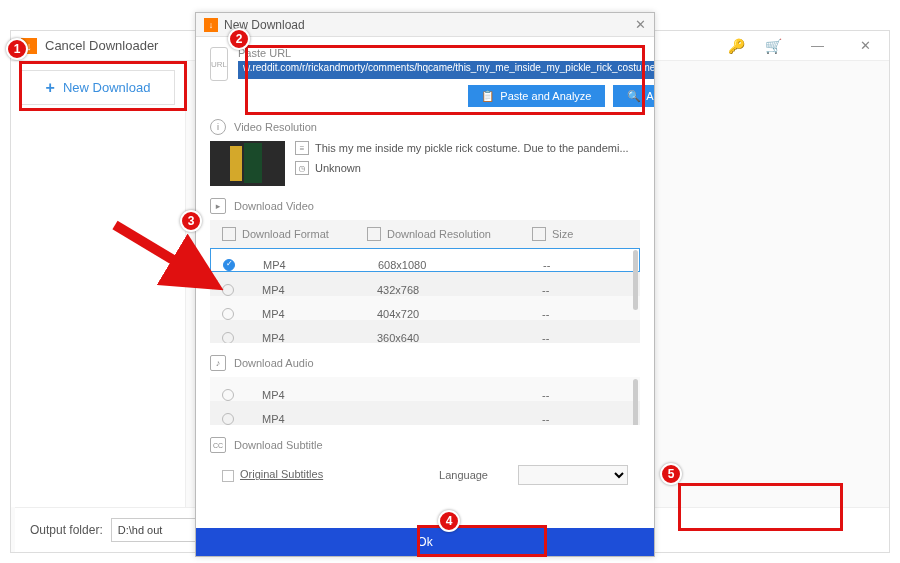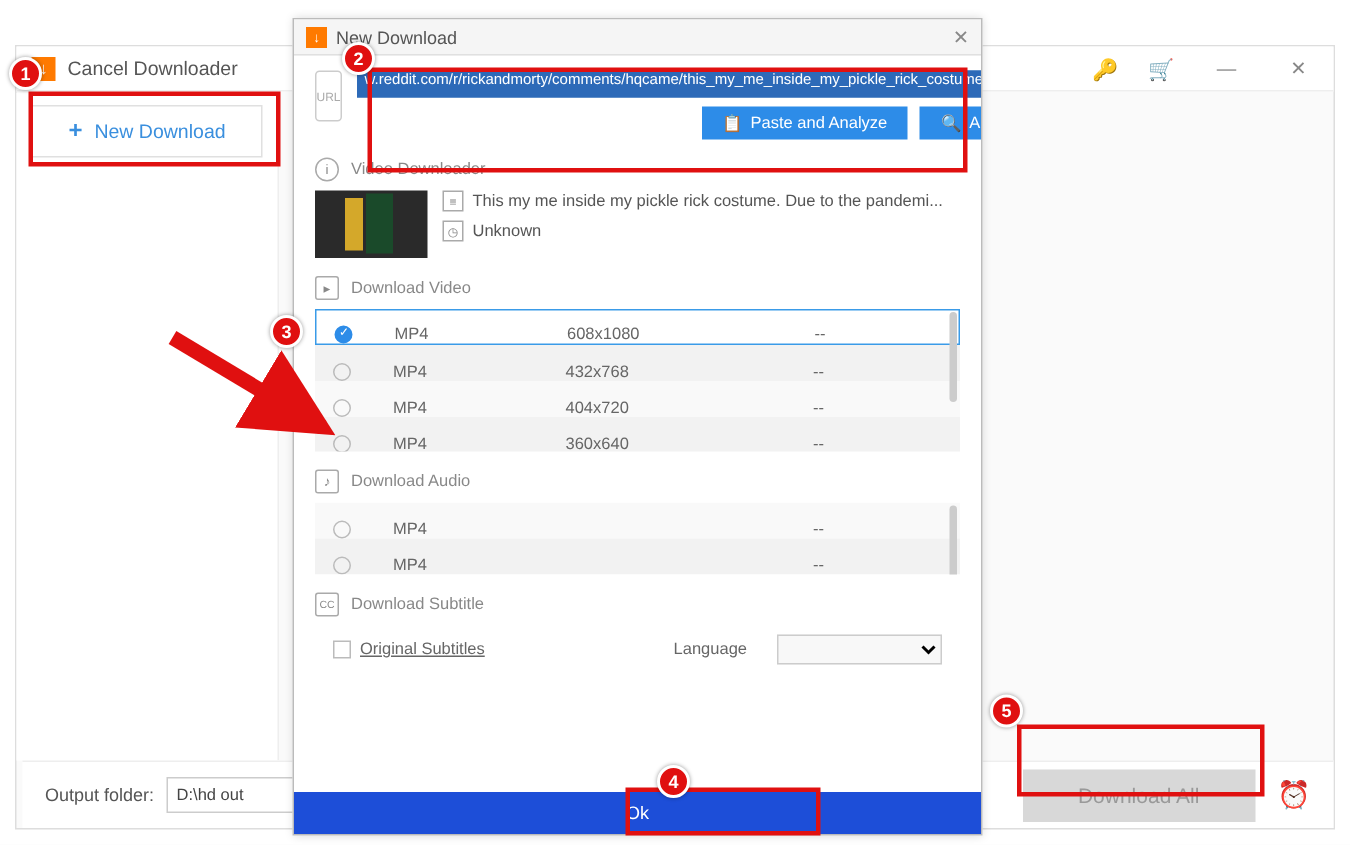--- a/index.html
+++ b/index.html
@@ -61,21 +61,21 @@
 .tbl-body { max-height: 95px; overflow: hidden; position: relative; }
 .tbl-body.audio { max-height: 72px; }
 .trow { display: flex; align-items: flex-end; height: 24px; padding: 0 12px; font-size: 11px; color: #666; gap: 10px; background: #f9f9f9; }
 .trow.alt { background: #f2f2f2; }
 .trow.sel { border: 1px solid #3a9be8; background: #fff; }
 .radio { width: 12px; height: 12px; border-radius: 50%; border: 1px solid #bbb; margin-right: 18px; }
 .radio.on { background: #2d8ce8; border-color: #2d8ce8; position: relative; }
 .radio.on::after { content: "✓"; color: #fff; font-size: 8px; position: absolute; top: -1px; left: 2px; }
 .scroll-ind { position: absolute; right: 2px; top: 2px; width: 5px; height: 60px; background: #ccc; border-radius: 3px; }
 
-.sub-row { display: flex; align-items: center; padding: 6px 12px; gap: 20px; font-size: 11px; }
+.sub-row { display: flex; align-items: center; padding: 6px 12px; gap: 30px; font-size: 11px; }
 .chk { width: 12px; height: 12px; border: 1px solid #bbb; margin-right: 6px; display: inline-block; vertical-align: middle; }
 .lang-sel { width: 110px; height: 20px; border: 1px solid #ccc; background: #f8f8f8; }
 
 .dlg-foot { height: 28px; display: flex; }
 .ok-btn { flex: 1; background: #1d4ed8; color: #fff; display: flex; align-items: center; justify-content: center; font-size: 12px; cursor: pointer; }
 .cancel-btn { flex: 1; background: #ff8a1a; color: #fff; display: flex; align-items: center; justify-content: center; font-size: 12px; cursor: pointer; }
 
 
 .callout { position: absolute; width: 22px; height: 22px; border-radius: 50%; background: #e01010; border: 2px solid #fff; box-shadow: 0 0 3px rgba(0,0,0,0.4); color: #fff; font-weight: bold; font-size: 12px; display: flex; align-items: center; justify-content: center; z-index: 50; }
 .redbox { position: absolute; border: 3px solid #e01010; z-index: 40; pointer-events: none; }
@@ -97,71 +97,85 @@
   </div>
   <div class="sidebar">
     <div class="new-dl-btn">
       <span class="plus">+</span>
       <span>New Download</span>
     </div>
   </div>
   <div class="footer">
     <span class="lbl">Output folder:</span>
     <input class="path-inp" value="D:\hd out" style="">
-    <div class="dl-all">Download All</div>
     <span class="clock">⏰</span>
   </div>
 </div>
 
 <div class="dialog">
   <div class="dlg-title">
     <div class="ticon">↓</div>
     <div class="ttxt">New Download</div>
     <div class="tclose">✕</div>
   </div>
   <div class="dlg-body">
     <div class="url-row">
       <div class="url-icon">URL</div>
       <div class="url-box">
+        <div class="url-lbl">Paste URL</div>
         <div class="url-inp">w.reddit.com/r/rickandmorty/comments/hqcame/this_my_me_inside_my_pickle_rick_costume_due_to/</div>
         <div class="url-btns">
           <button class="url-btn">
               <span>📋</span>
               <span>Paste and Analyze</span>
             </button>
           <button class="url-btn">
               <span>🔍</span>
               <span>Analyze</span>
             </button>
         </div>
       </div>
     </div>
 
     <div class="sec-hdr">
       <span class="sec-ic">i</span>
-      <span>Video Downloader</span>
+      <span>Video Resolution</span>
     </div>
     <div class="vinfo">
       <div class="thumb"></div>
       <div class="vmeta">
         <div class="line">
             <span class="mic">≡</span>
             <span>This my me inside my pickle rick costume. Due to the pandemi...</span>
           </div>
         <div class="line">
             <span class="mic">◷</span>
             <span>Unknown</span>
           </div>
       </div>
     </div>
 
     <div class="sec-hdr">
       <span class="sec-ic sq">▸</span>
       <span>Download Video</span>
     </div>
+    <div class="tbl-hdr">
+      <div class="col-fmt">
+          <span class="th-ic"></span>
+          <span>Download Format</span>
+        </div>
+      <div class="col-res">
+          <span class="th-ic"></span>
+          <span>Download Resolution</span>
+        </div>
+      <div class="col-sz">
+          <span class="th-ic"></span>
+          <span>Size</span>
+        </div>
+    </div>
     <div class="tbl-body" id="video-rows">
       <div class="scroll-ind"></div>
     <div class="trow sel">
           <span class="radio on"></span>
           <span class="col-fmt" style="width:105px">MP4</span>
           <span class="col-res">608x1080</span>
           <span class="col-sz">--</span>
         </div>
         <div class="trow alt">
           <span class="radio"></span>

